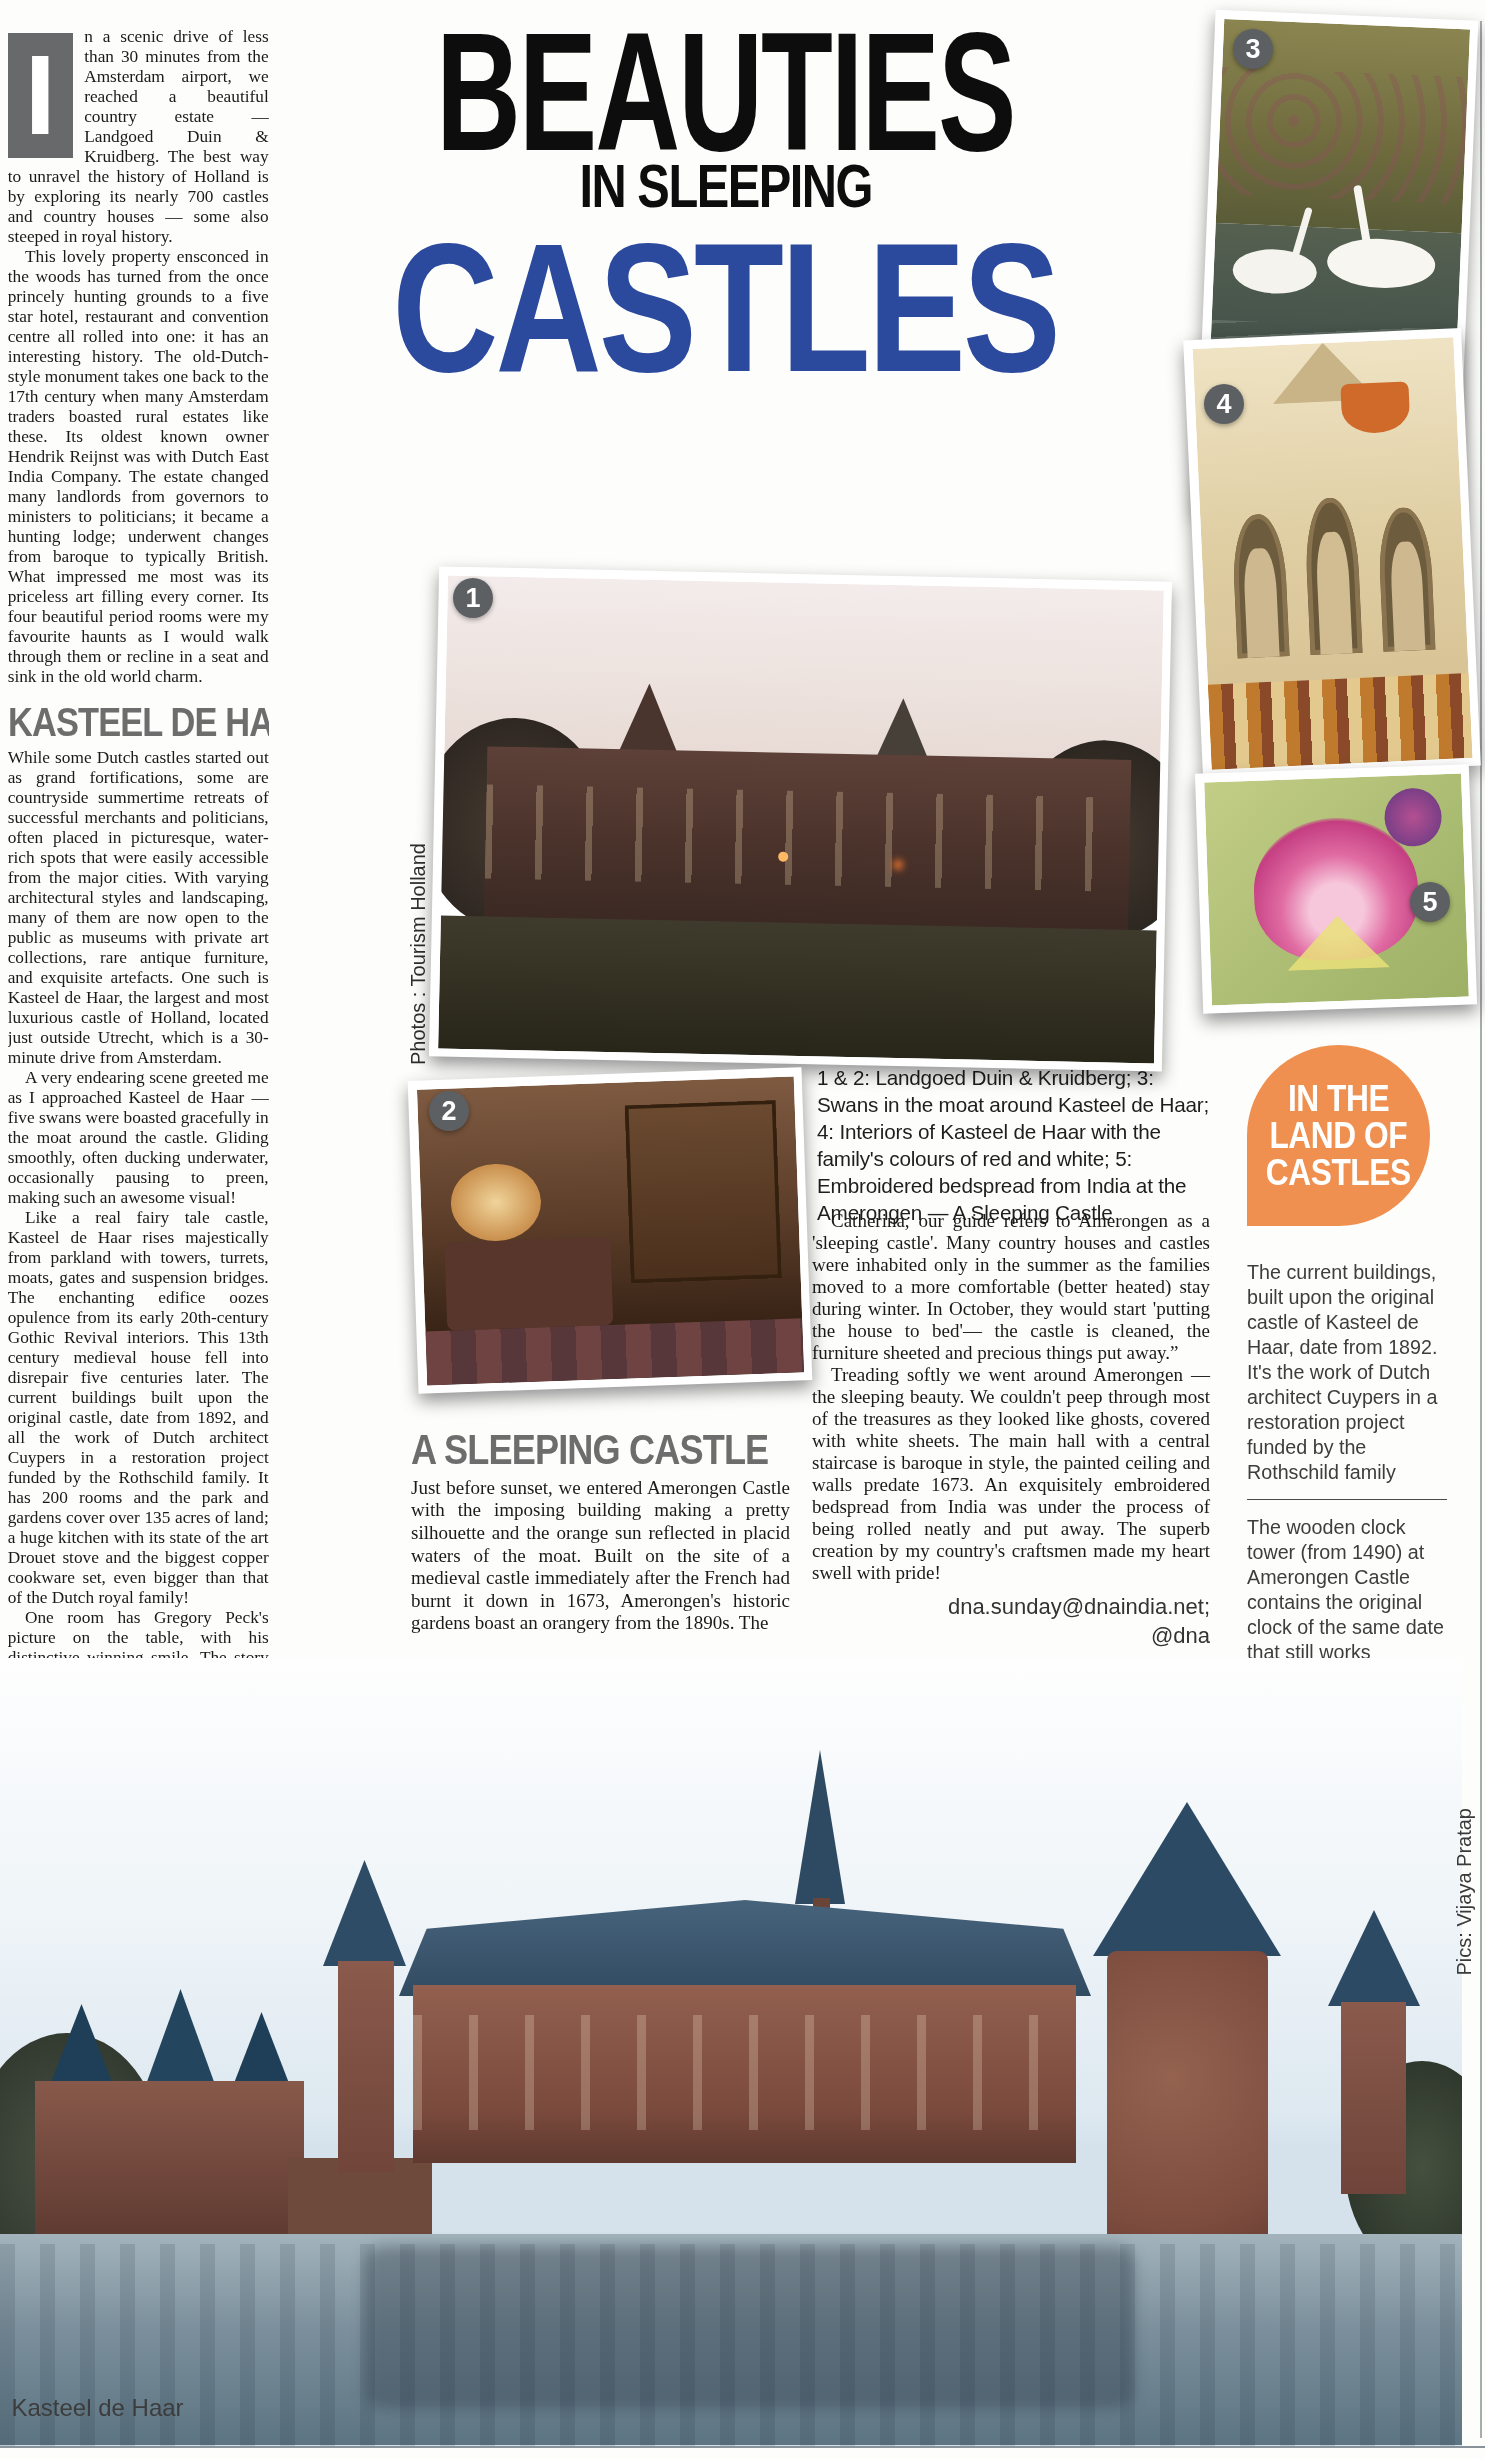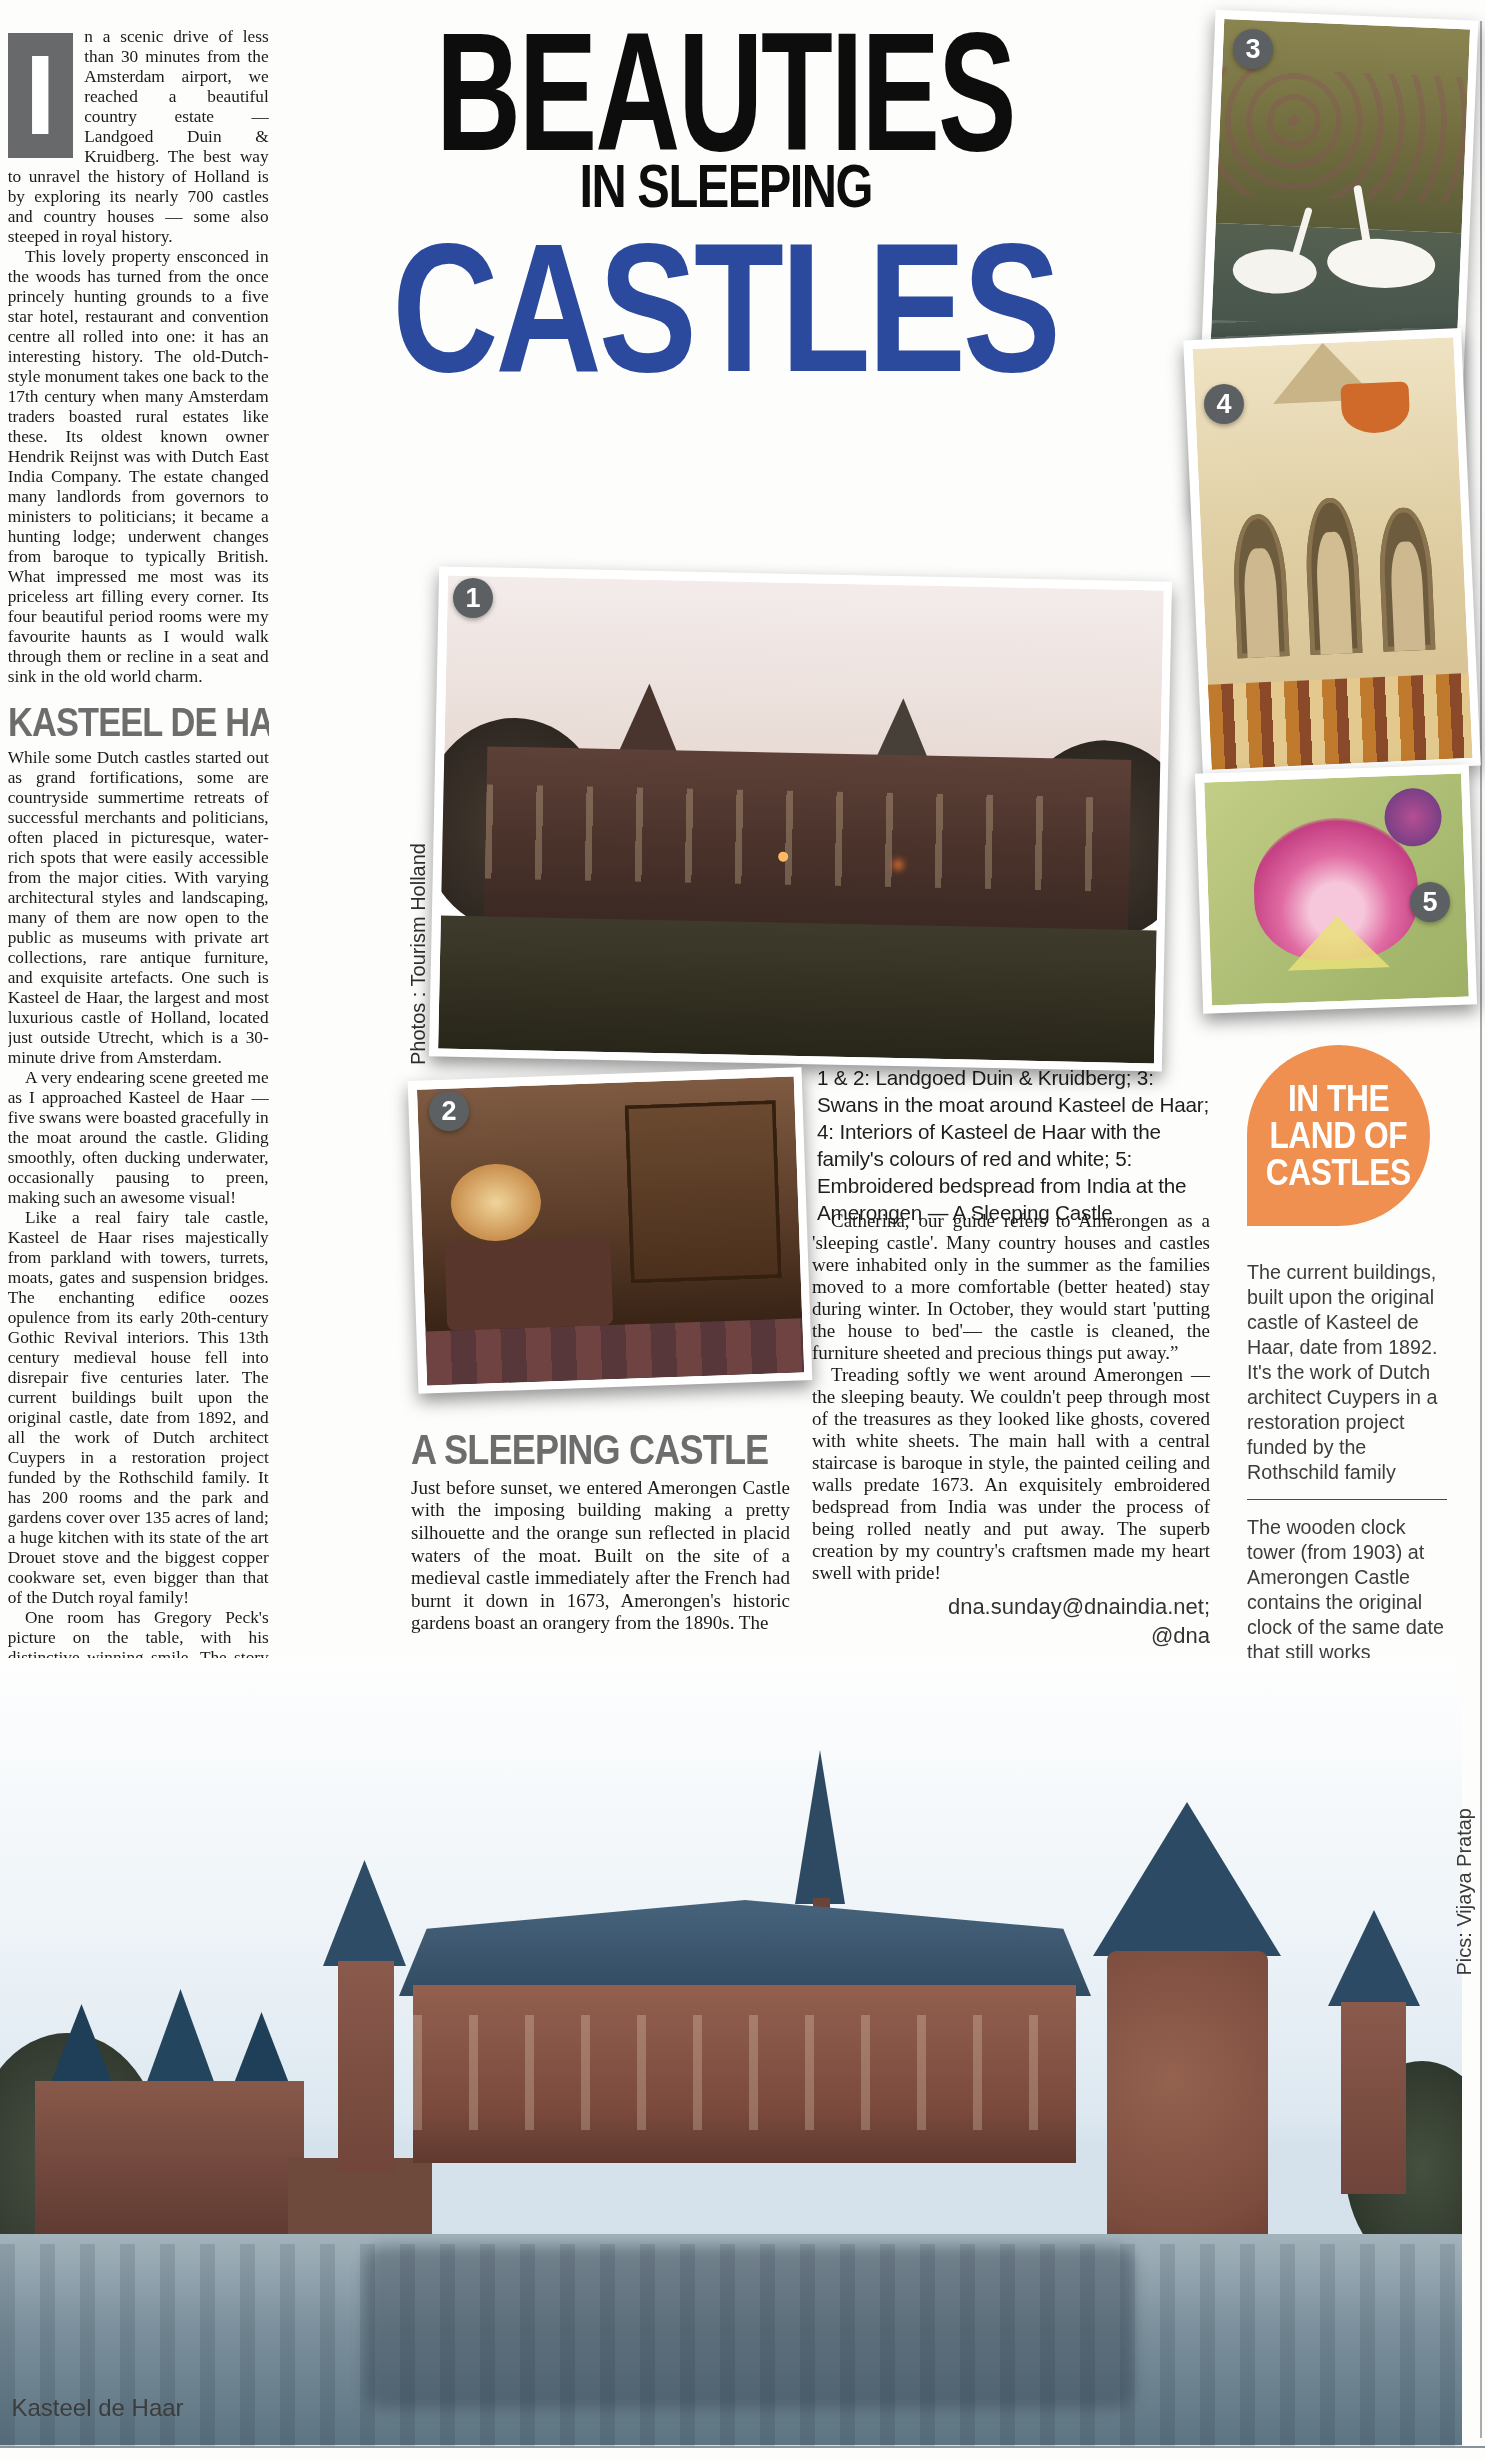--- a/index.html
+++ b/index.html
@@ -167,21 +167,21 @@
   </div>
 
   <div id="tear">
     <div>IN THE</div>
     <div>LAND OF</div>
     <div>CASTLES</div>
   </div>
   <div id="sidebar">
     <p style="margin:0;">The current buildings, built upon the original castle of Kasteel de Haar, date from 1892. It's the work of Dutch architect Cuypers in a restoration project funded by the Rothschild family</p>
     <hr>
-    <p style="margin:0;">The wooden clock tower (from 1903) at Amerongen Castle contains the original clock of the same date that still works</p>
+    <p style="margin:0;">The wooden clock tower (from 1490) at Amerongen Castle contains the original clock of the same date that still works</p>
     <hr>
   </div>
 
   <div id="bigphoto">
     <div class="t" style="left:-29px;top:375px;width:192px;height:250px;border-radius:50%;background:radial-gradient(#4a5143,#333a30 70%);"></div>
     <div class="t" style="left:1345px;top:403px;width:154px;height:211px;border-radius:50%;background:radial-gradient(#46503f,#2f382c 70%);"></div>
 
     <div class="cone t" style="left:48px;top:346px;width:67px;height:86px;background:#1f3f58;"></div>
     <div class="cone t" style="left:144px;top:331px;width:73px;height:101px;background:#24455e;"></div>
     <div class="cone t" style="left:231px;top:354px;width:61px;height:79px;background:#1f3f58;"></div>

